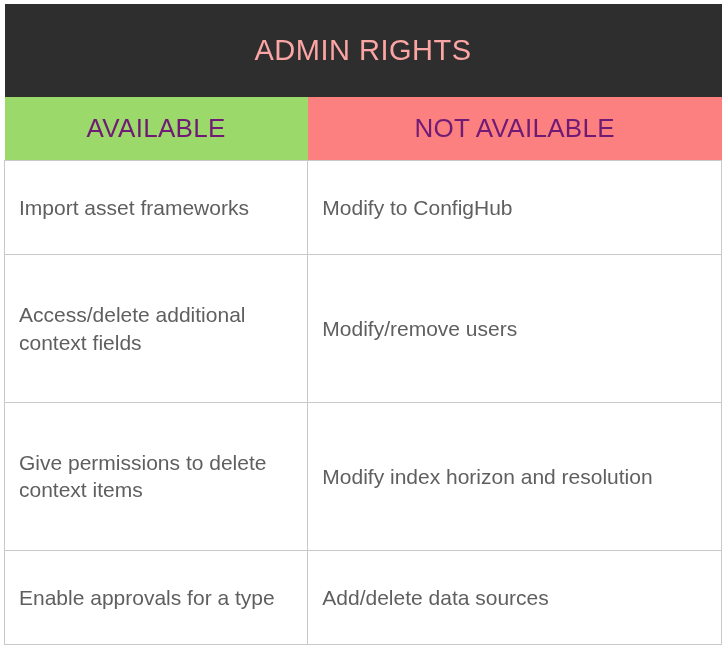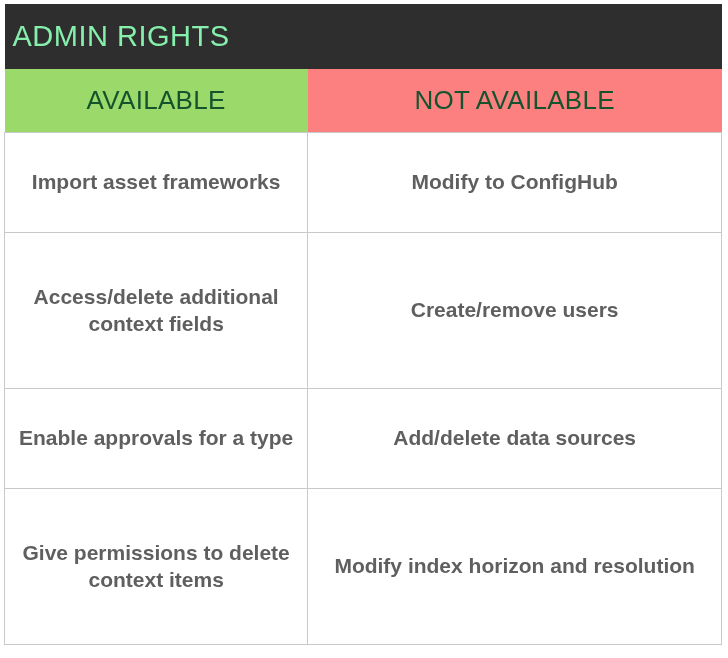--- a/index.html
+++ b/index.html
@@ -24,51 +24,52 @@
     width: 100%;
     height: 100%;
     border-collapse: collapse;
     table-layout: fixed;
     background: #ffffff;
   }
 
   
   td.title-cell {
     background: #2e2e2e;
-    color: #86efac;
+    color: #fca5a5;
+    text-align: center;
     vertical-align: middle;
     height: 65px;
     font-size: 29px;
     font-weight: 400;
     letter-spacing: 0.5px;
     border: none;
-    padding: 0 8px;
+    padding: 14px 8px;
   }
 
   
   td.col-head {
     text-align: center;
     vertical-align: middle;
     height: 63px;
     font-size: 26px;
     font-weight: 300;
-    color: #14532d;
+    color: #701a75;
     letter-spacing: 0.3px;
     padding: 0 8px;
     border: none;
   }
   td.col-head.available     { background: #9bd96b; }
   td.col-head.not-available { background: #fc8080; }
 
   
   td.body-cell {
-    text-align: center;
+    text-align: left;
     vertical-align: middle;
     font-size: 21px;
-    font-weight: 700;
+    font-weight: 400;
     color: #5f5f5f;
     line-height: 1.32;
     padding: 10px 14px;
     border: 1px solid #c9c9c9;
     background: #ffffff;
   }
 
   
   col.c-left  { width: 42.3%; }
   col.c-right { width: 57.7%; }
@@ -90,25 +91,25 @@
         <td class="col-head available">AVAILABLE</td>
         <td class="col-head not-available">NOT AVAILABLE</td>
       </tr>
 
       <tr>
         <td class="body-cell">Import asset frameworks</td>
         <td class="body-cell">Modify to ConfigHub</td>
       </tr>
       <tr>
         <td class="body-cell">Access/delete additional context fields</td>
-        <td class="body-cell">Create/remove users</td>
+        <td class="body-cell">Modify/remove users</td>
+      </tr>
+      <tr>
+        <td class="body-cell">Give permissions to delete context items</td>
+        <td class="body-cell">Modify index horizon and resolution</td>
       </tr>
       <tr>
         <td class="body-cell">Enable approvals for a type</td>
         <td class="body-cell">Add/delete data sources</td>
-      </tr>
-      <tr>
-        <td class="body-cell">Give permissions to delete context items</td>
-        <td class="body-cell">Modify index horizon and resolution</td>
       </tr>
     </tbody>
   </table>
 </div>
 
 </body></html>

